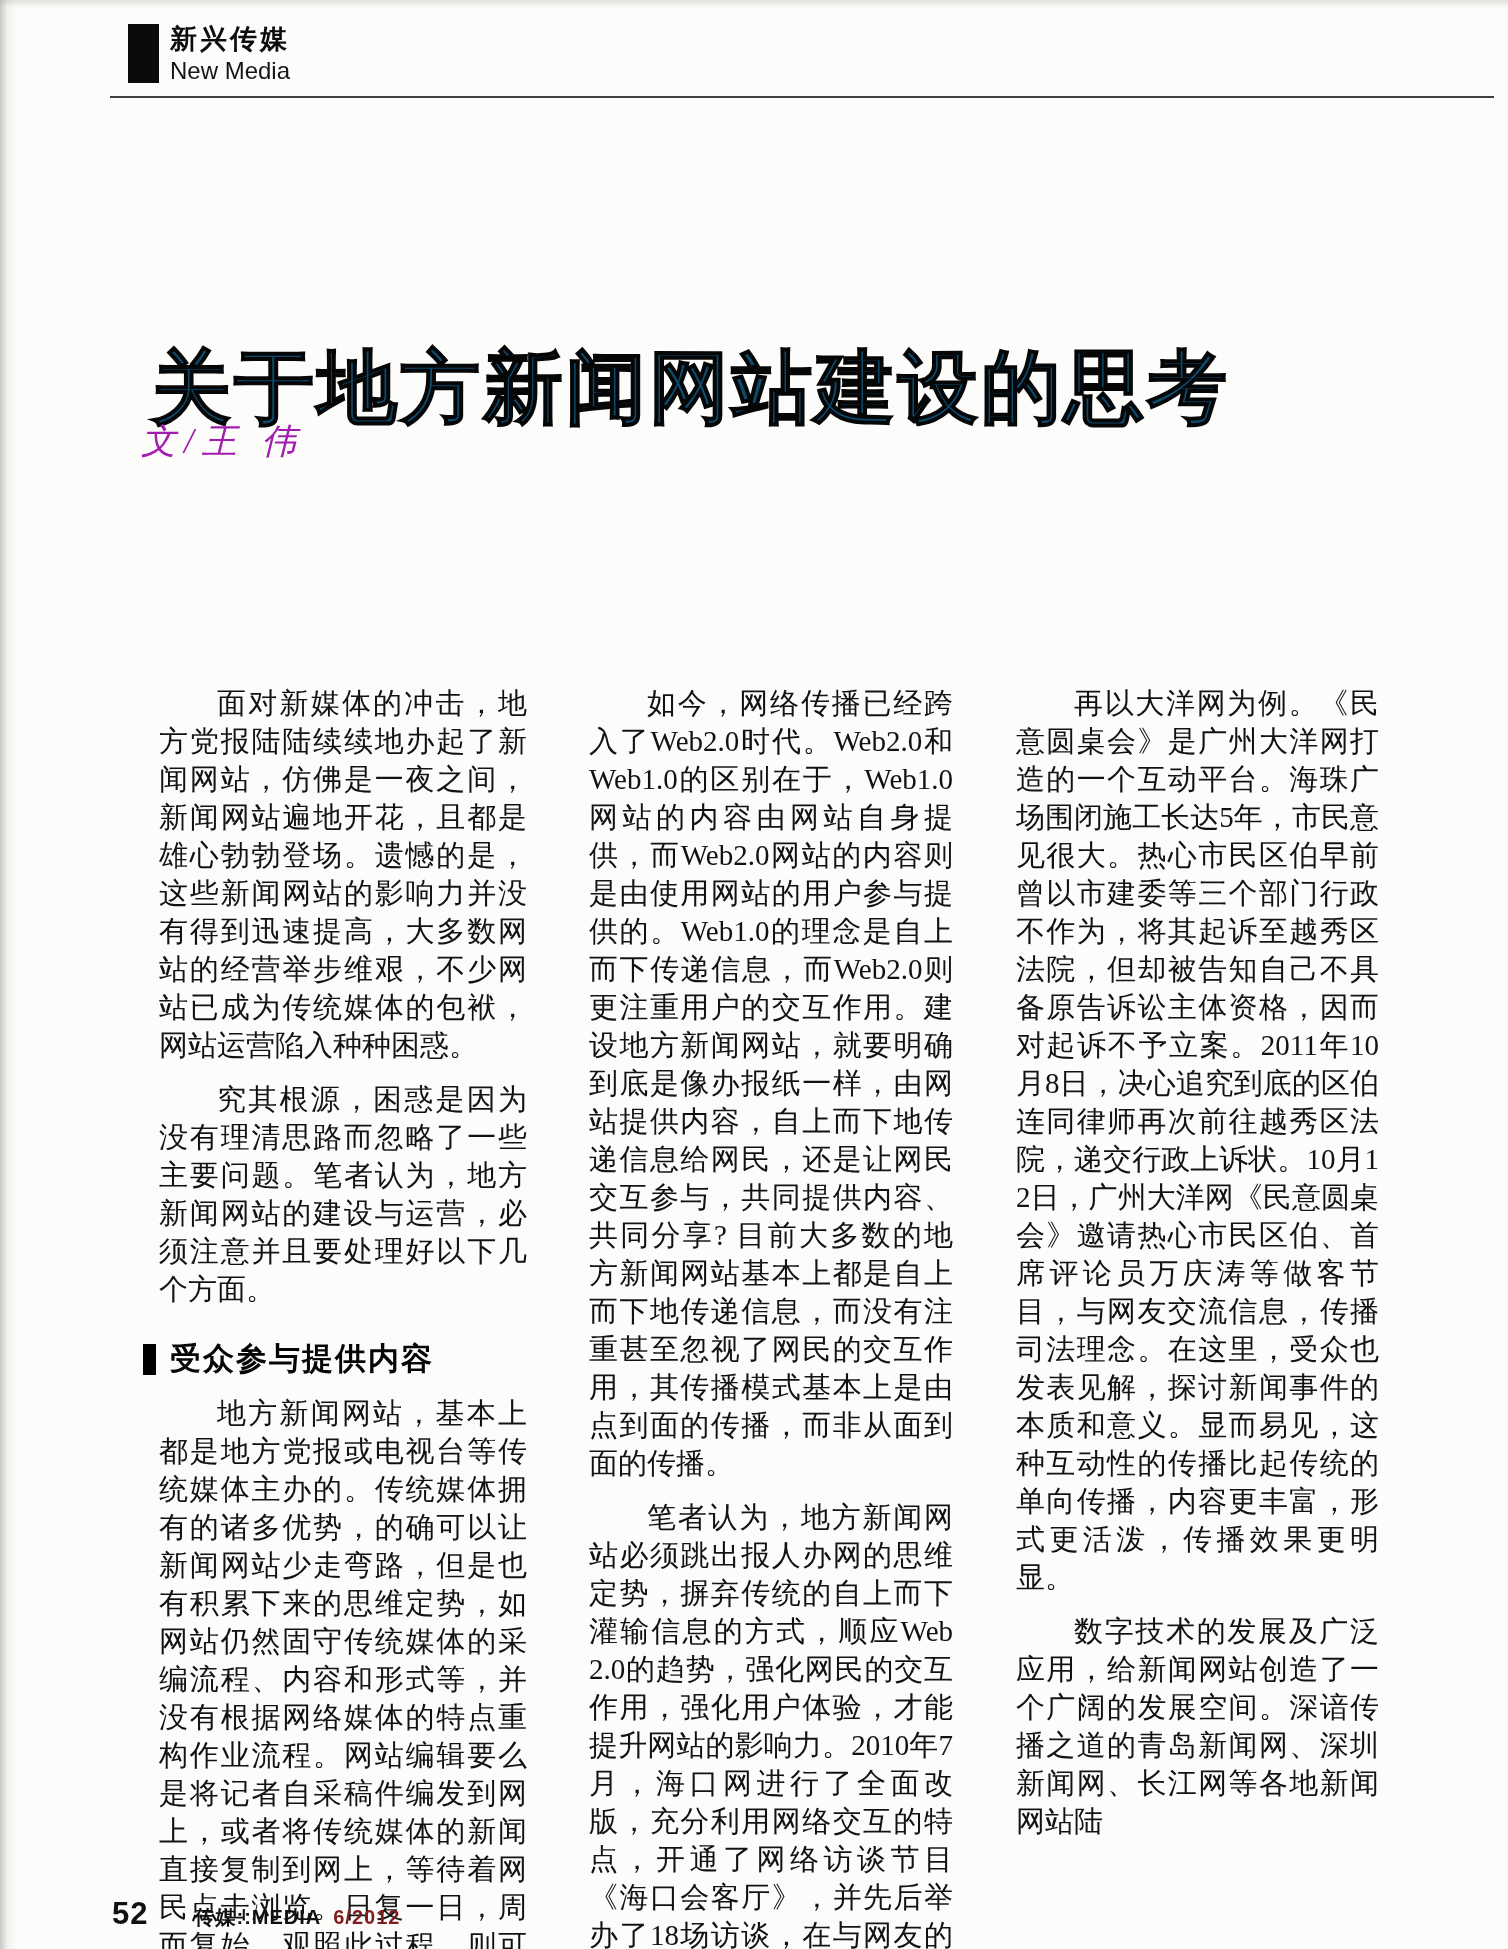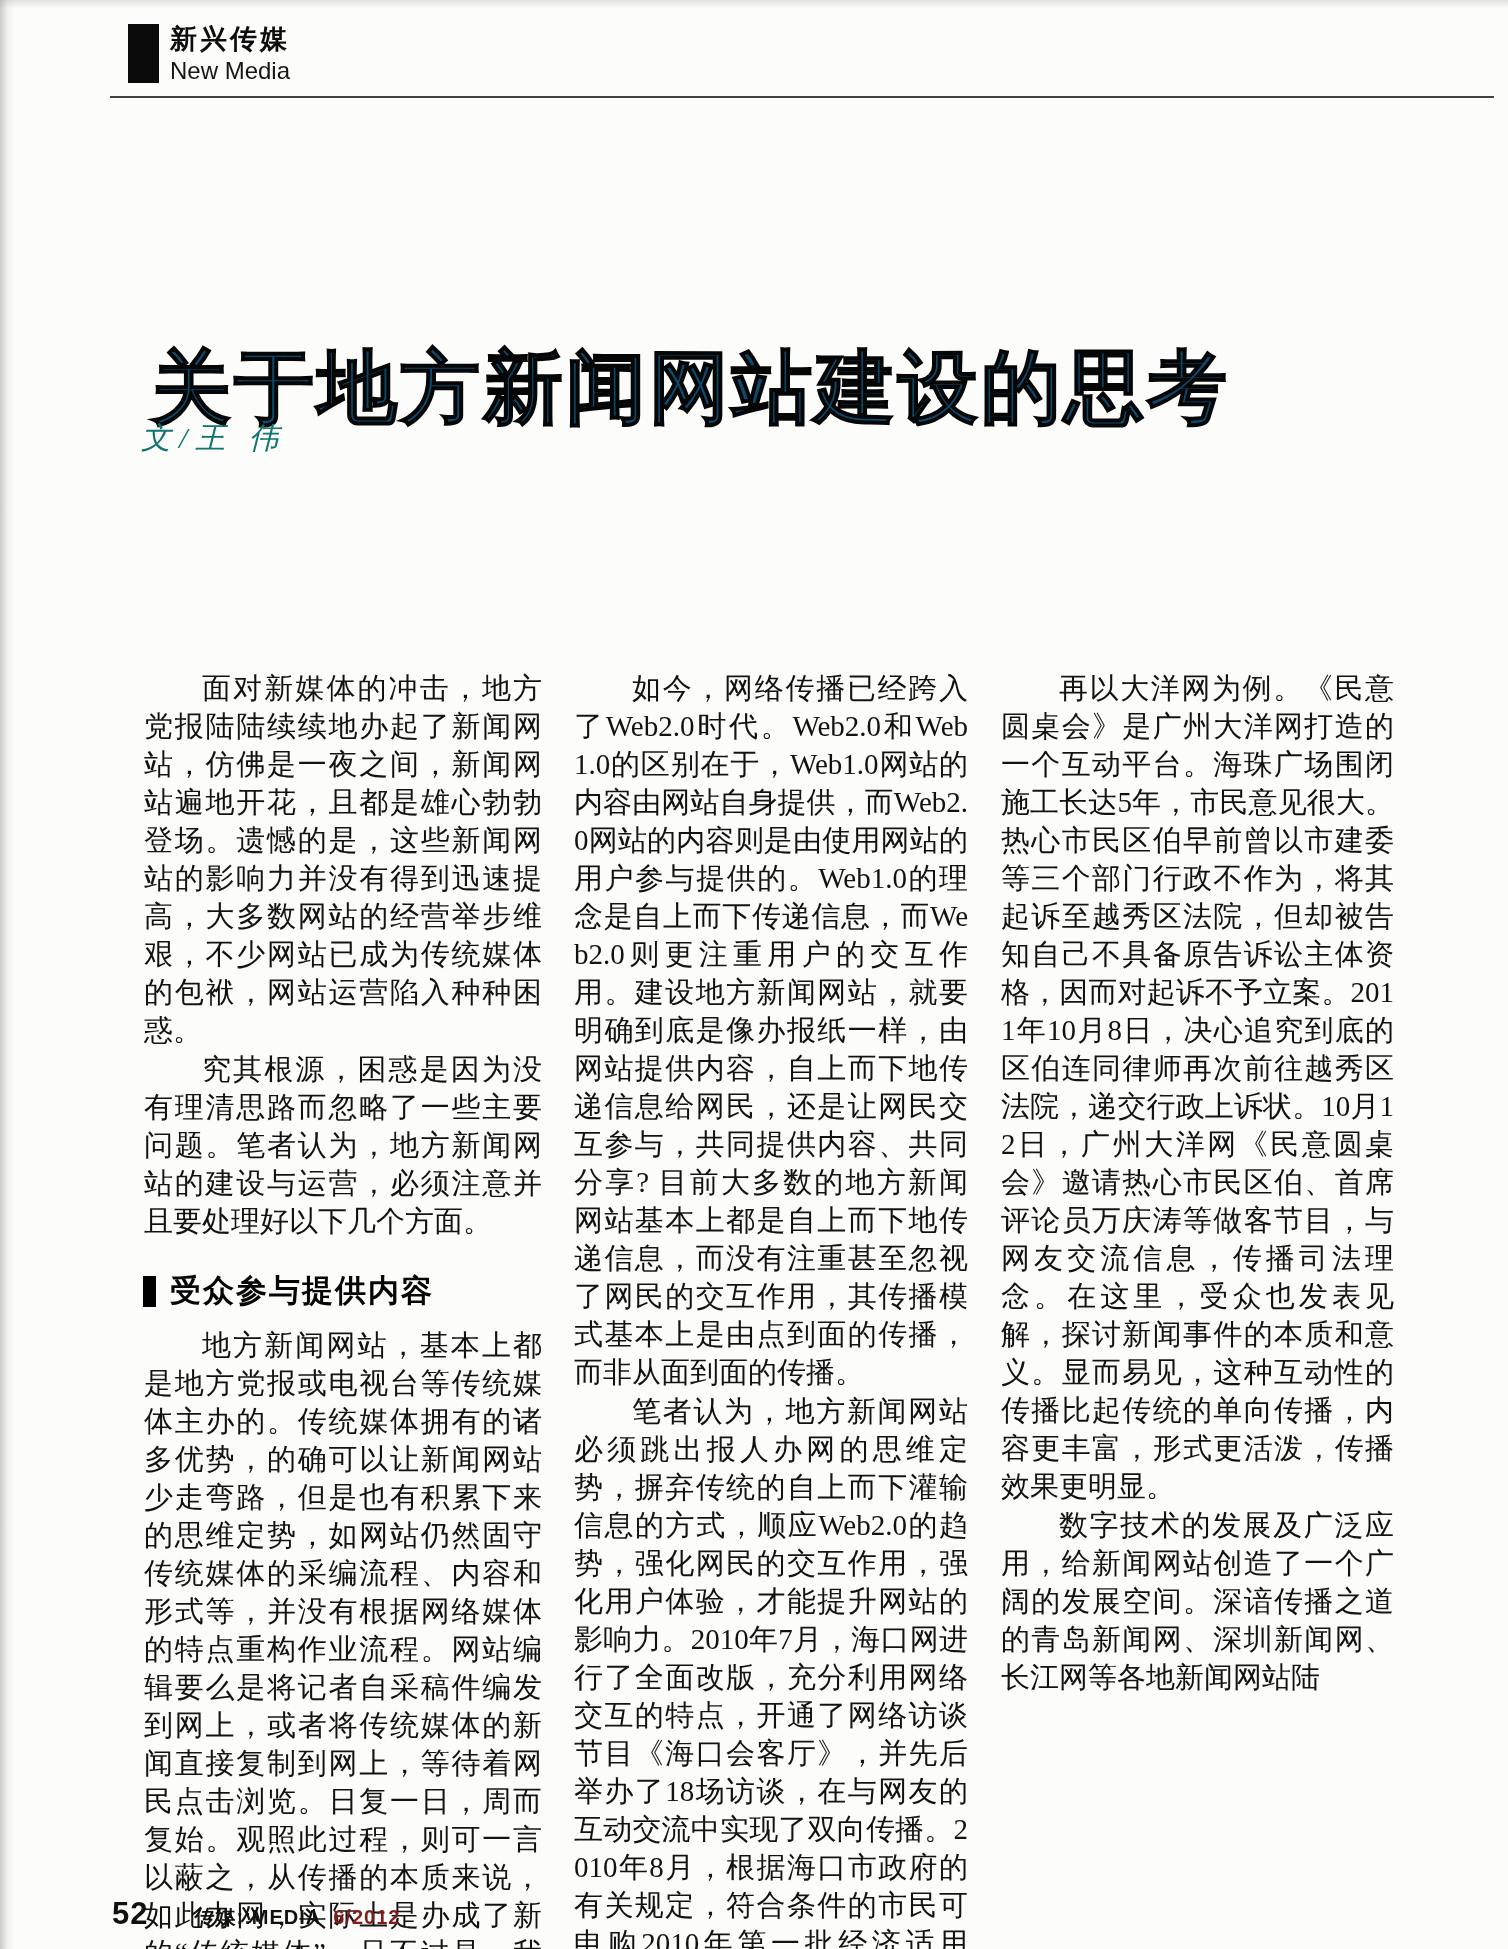--- a/index.html
+++ b/index.html
@@ -34,34 +34,34 @@
   
   .article-title{
     position:absolute;left:112px;top:286px;
     font-family:"Liberation Sans","DejaVu Sans",sans-serif;
     font-weight:900;font-size:80px;line-height:1.2;
     letter-spacing:3px;color:#0c4a6e;white-space:nowrap;margin-left:39px;
     -webkit-text-stroke:1.5px #060606;
   }
   .byline{
     position:absolute;left:141px;top:418px;
-    font-size:30px;font-style:italic;letter-spacing:8px;color:#0f766e;
+    font-size:35px;font-style:italic;letter-spacing:8px;color:#a21caf;
   }
 
   
   .col{
     position:absolute;top:668px;
     font-size:29px;line-height:38px;
     text-align:justify;text-justify:inter-ideograph;
     word-break:break-all;color:#121212;
   }
   .col-1{left:143px;width:400px;}
   .col-2{left:573px;width:396px;}
   .col-3{left:1000px;width:395px;}
-  .body-para{margin:1px;}
+  .body-para{margin:16px;}
   .body-para.indent{text-indent:2em;}
   .section-heading{
     display:flex;align-items:center;gap:14px;
     margin:32px 0 16px 0;
     font-family:"Liberation Sans","DejaVu Sans",sans-serif;
     font-weight:bold;font-size:31px;letter-spacing:2px;color:#050505;
     text-indent:0;
   }
   .heading-bar{width:13px;height:31px;background:#000;flex:0 0 auto;}
 

